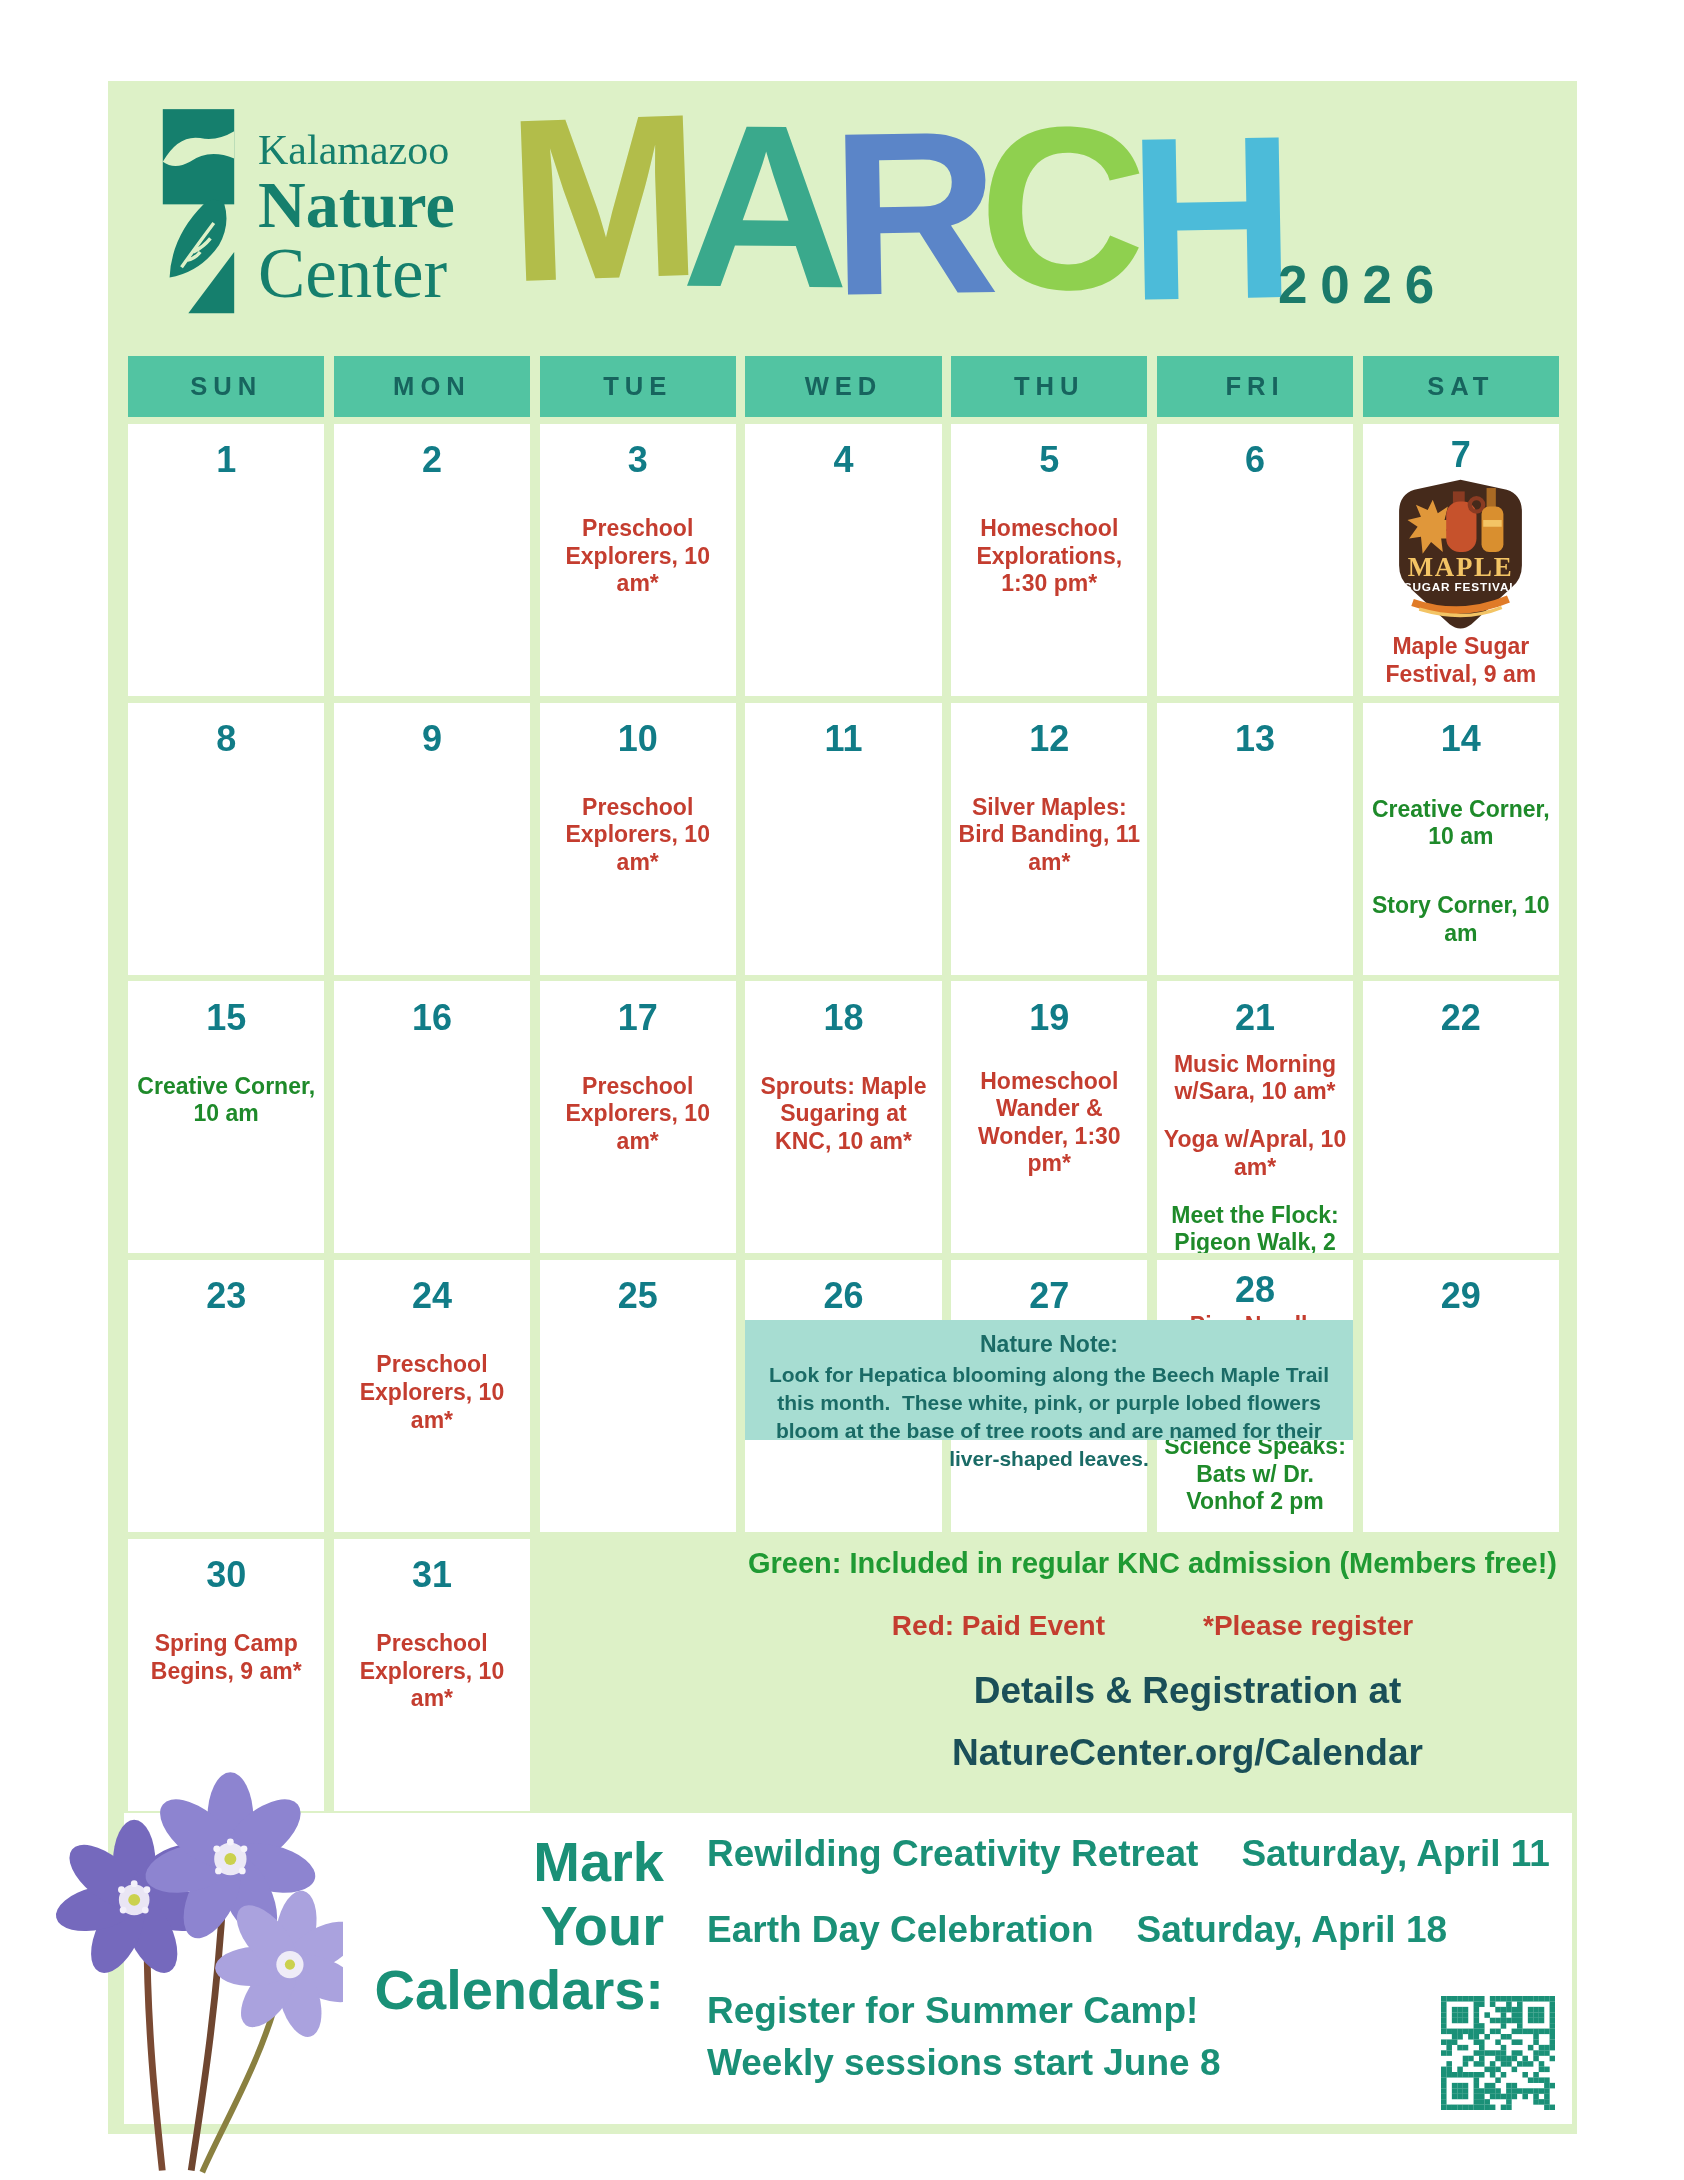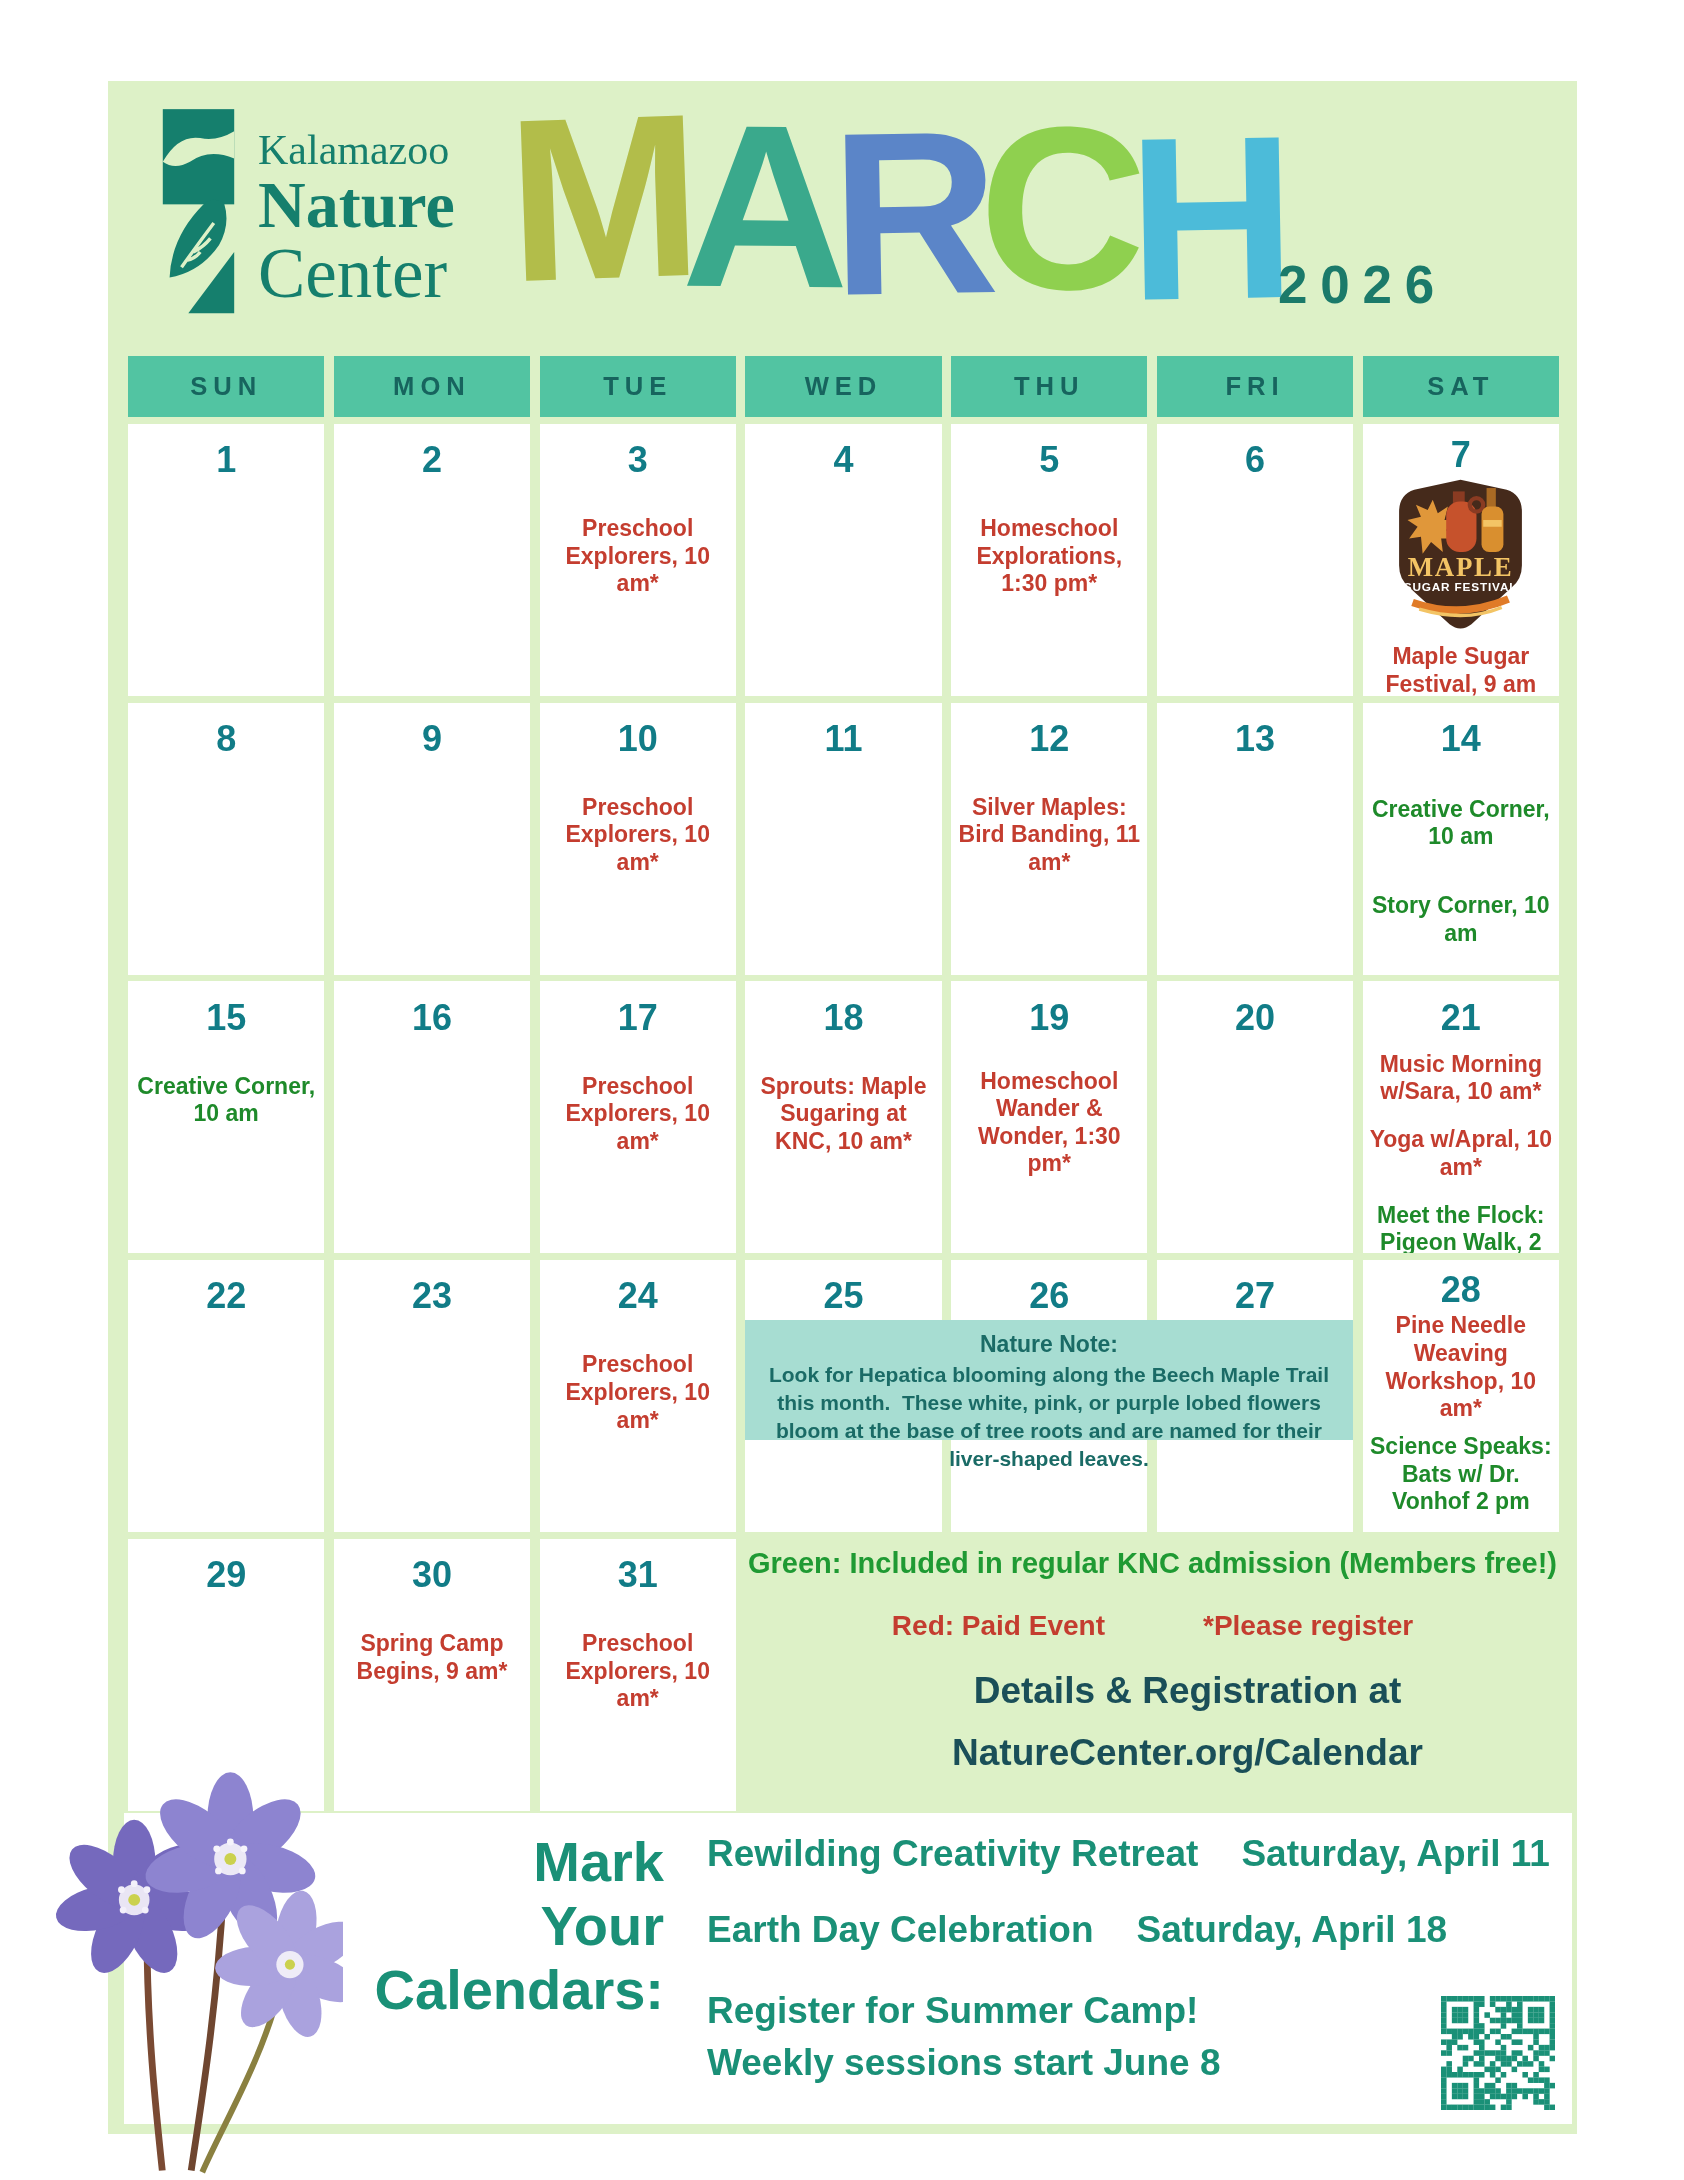--- a/index.html
+++ b/index.html
@@ -30,21 +30,21 @@
        font-weight:bold;font-size:25.6px;letter-spacing:6px;
        display:flex;align-items:center;justify-content:center;}
   .cell{height:272px;background:var(--cell_bg);box-sizing:border-box;padding:8.5px 6.8px;
         display:flex;flex-direction:column;align-items:center;overflow:hidden;}
   .cell.ghost{background:transparent;}
   .cell-date{font-size:36px;font-weight:bold;color:var(--date_teal);margin-top:6.8px;}
   .cell-events{display:flex;flex-direction:column;gap:25.6px;margin-top:34px;width:100%;}
   .ev{font-size:23px;font-weight:bold;text-align:center;line-height:1.2;}
   .ev.red{color:var(--red_event);}
   .ev.green{color:var(--green_event);}
-  [data-day="7"]  .cell-events{margin-top:0;gap:10px;}
+  [data-day="7"]  .cell-events{margin-top:0;gap:0;}
   [data-day="7"]  .cell-date{margin-top:1.7px;}
   [data-day="14"] .cell-events{gap:41px;margin-top:36px;}
   [data-day="19"] .cell-events{margin-top:29px;}
   [data-day="19"] .ev:nth-child(2){margin-top:53px;}
   [data-day="21"] .cell-events{margin-top:12px;gap:20.4px;}
   [data-day="28"] .cell-events{margin-top:1.7px;gap:10.2px;}
   [data-day="28"] .cell-date{margin-top:0;}
   .badge{width:143px;height:157px;margin:0 auto;display:block;}
 
   
@@ -217,24 +217,20 @@
         <div class="cell-date">18</div>
         <div class="cell-events">
           <div class="ev red">Sprouts: Maple Sugaring at KNC, 10 am*</div>
         </div>
       </div>
       <div class="cell" data-day="19">
         <div class="cell-date">19</div>
         <div class="cell-events">
           <div class="ev red">Homeschool Wander &amp; Wonder, 1:30 pm*</div>
         </div>
-      </div>
-      <div class="cell" data-day="20">
-        <div class="cell-date">20</div>
-        <div class="cell-events"></div>
       </div>
       <div class="cell" data-day="21">
         <div class="cell-date">21</div>
         <div class="cell-events">
           <div class="ev red">Music Morning w/Sara, 10 am*</div>
           <div class="ev red">Yoga w/Apral, 10 am*</div>
           <div class="ev green">Meet the Flock: Pigeon Walk, 2 pm</div>
         </div>
       </div>
       <div class="cell" data-day="22">

